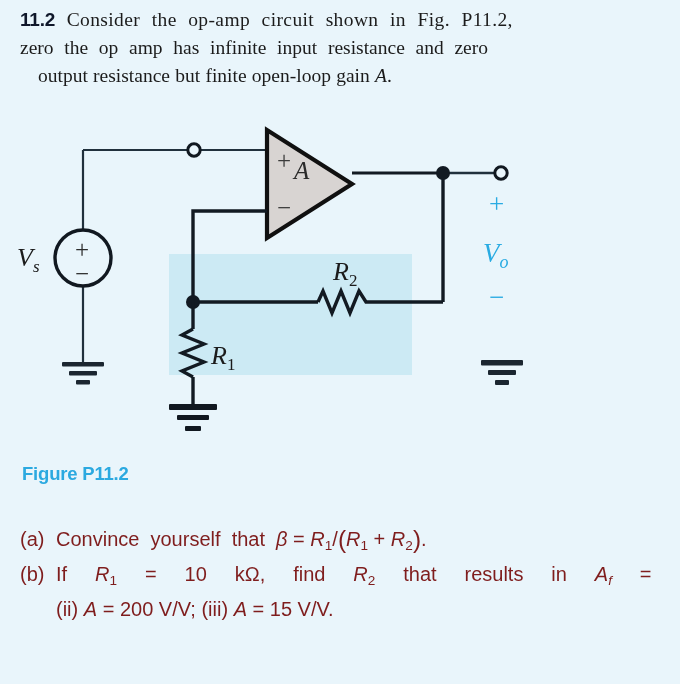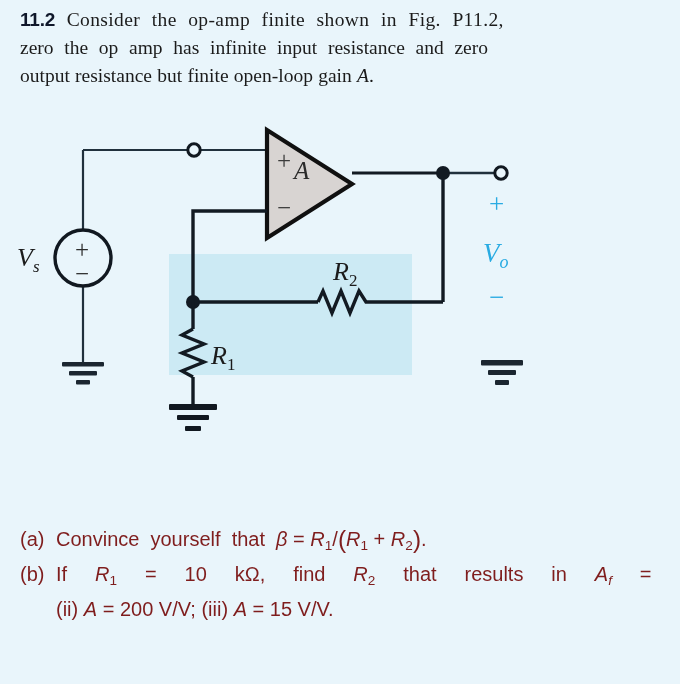--- a/index.html
+++ b/index.html
@@ -41,21 +41,21 @@
     font-weight: bold;
     font-size: 19px;
     color: #0f172a;
     letter-spacing: -0.2px;
   }
   .just {
     letter-spacing: 0.02em;
     word-spacing: 0.32em;
   }
   .just2 { word-spacing: 0.30em; }
-  .just3 { word-spacing: 0.02em; }
+  .just3 { word-spacing: 0.02em; margin-left: 18px; }
 
   
   .figure {
     position: absolute;
     left: 0;
     top: 110px;
     width: 680px;
     height: 330px;
   }
   .figure svg { display:block; }
@@ -101,21 +101,21 @@
   .big-paren { font-size: 1.22em; vertical-align: -0.08em; }
 </style>
 </head>
 <body>
 
 <div class="page">
 
   <div class="problem-block">
     <div class="prob-line just">
       <span class="prob-num">11.2</span>
-      <span>Consider the op-amp finite shown in Fig. P11.2,</span>
+      <span>Consider the op-amp circuit shown in Fig. P11.2,</span>
     </div>
     <div class="prob-line just2">zero the op amp has infinite input resistance and zero</div>
     <div class="prob-line just3">
       <span>output resistance but finite open-loop gain </span><i class="var">A</i><span>.</span>
     </div>
   </div>
 
   <div class="figure">
     <svg width="680" height="330" viewBox="0 0 680 330" xmlns="http://www.w3.org/2000/svg">
 
@@ -190,20 +190,21 @@
       </text>
 
       <text x="489" y="103" font-family="Liberation Serif, serif" font-size="27" fill="#29abe2">+</text>
       <text x="483" y="152" font-family="Liberation Serif, serif" font-size="27" fill="#29abe2">
         <tspan font-style="italic">V</tspan><tspan font-style="italic" font-size="18" dy="6">o</tspan>
       </text>
       <text x="489" y="196" font-family="Liberation Serif, serif" font-size="27" fill="#29abe2">−</text>
     </svg>
   </div>
 
+  <div class="fig-caption">Figure P11.2</div>
 
   <div class="parts">
 
     <div class="part-row">
       <span class="lbl">(a)</span><span>Convince&nbsp; yourself&nbsp; that&nbsp;
         <i class="var">β</i> = <i class="var">R</i><sub class="s">1</sub>/<span class="big-paren">(</span><i class="var">R</i><sub class="s">1</sub> + <i class="var">R</i><sub class="s">2</sub><span class="big-paren">)</span>.</span>
     </div>
 
     <div class="part-row">
       <span class="lbl">(b)</span><span class="sp-wide">If&nbsp; <i class="var">R</i><sub class="s">1</sub>&nbsp; =&nbsp; 10&nbsp; kΩ,&nbsp; find&nbsp; <i class="var">R</i><sub class="s">2</sub>&nbsp; that&nbsp; results&nbsp; in&nbsp; <i class="var">A</i><sub class="si">f</sub>&nbsp; =&nbsp; 10 V/V</span>

